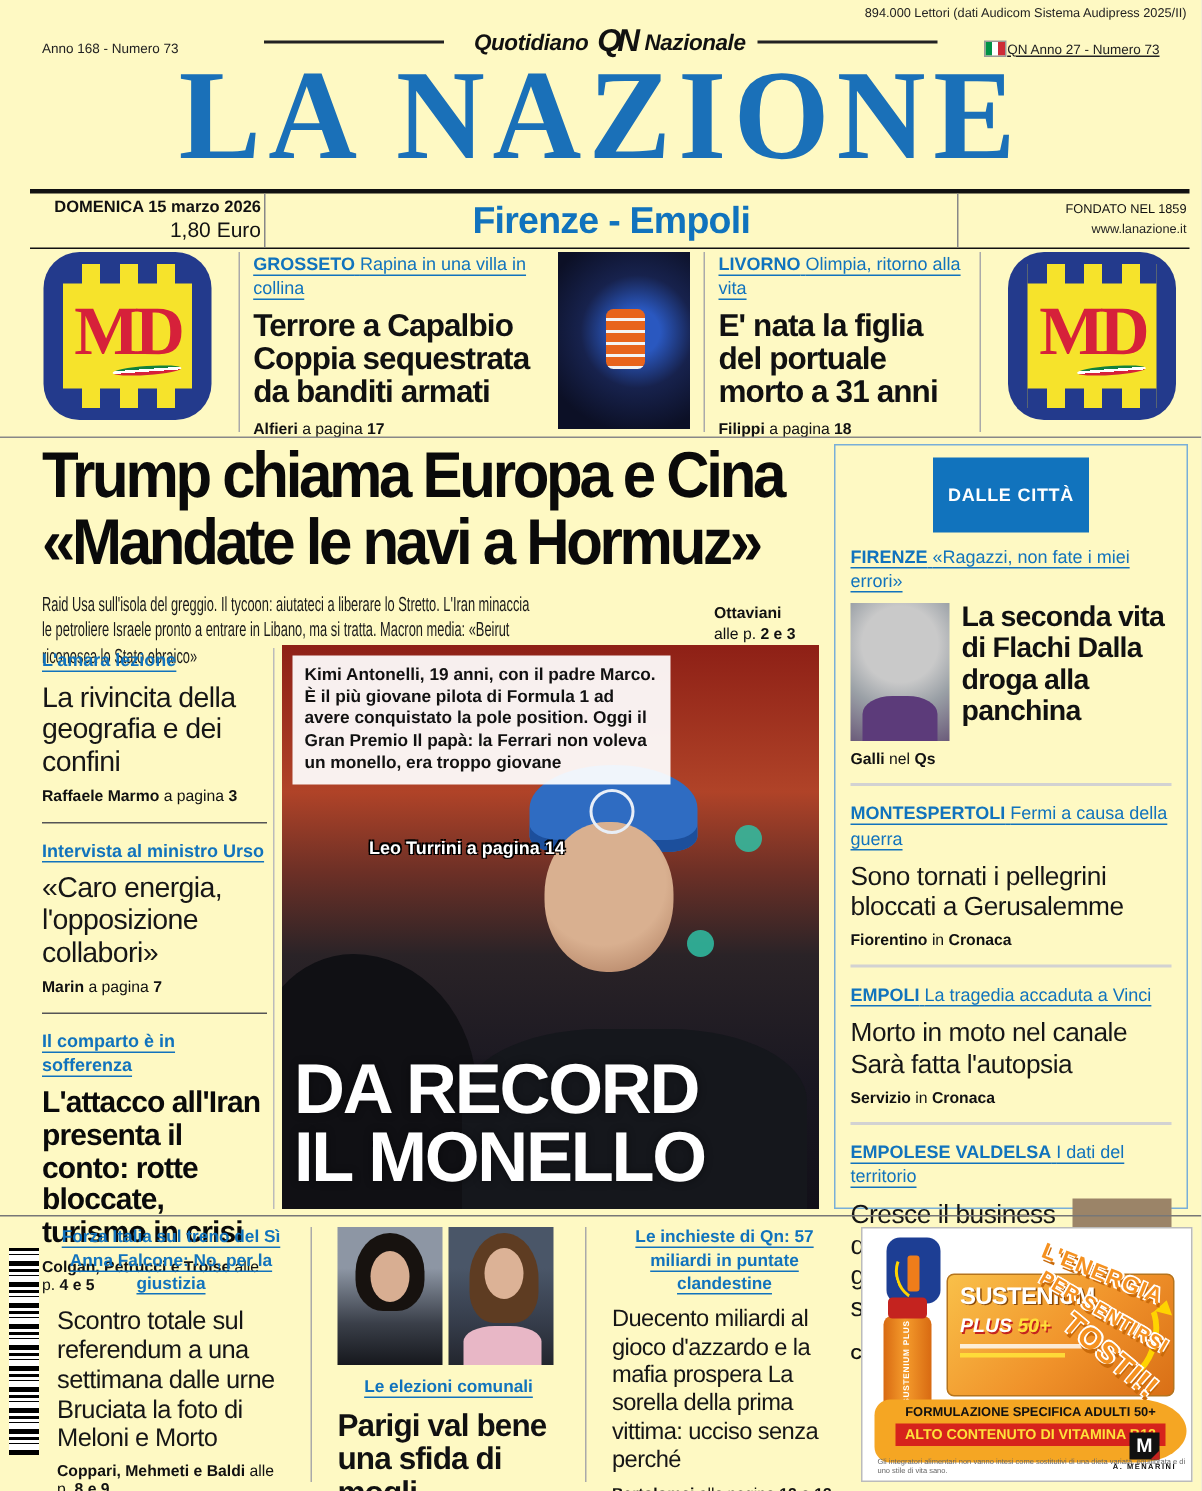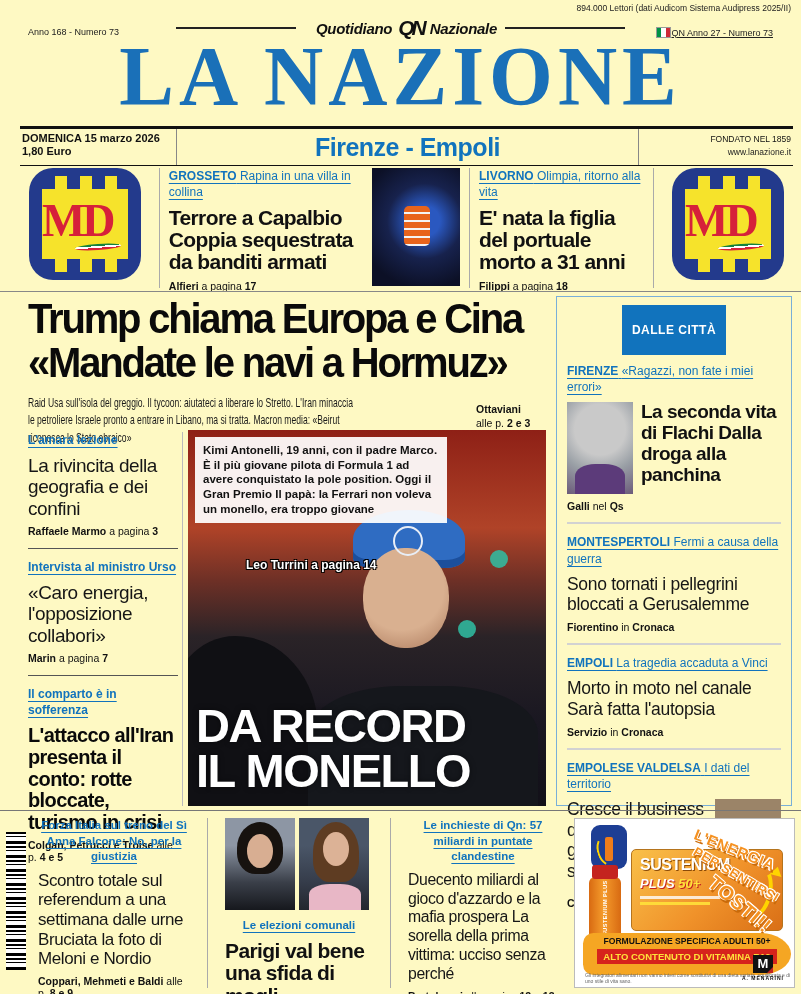--- a/index.html
+++ b/index.html
@@ -18,37 +18,37 @@
         background:linear-gradient(90deg,#009246 0 33%,#fff 33% 66%,#ce2b37 66% 100%);border:0.5px solid #999;}
 
   
   .masthead{position:absolute;top:36px;left:0;right:0;text-align:center;
             font-family:"Liberation Serif",serif;font-weight:700;font-size:82px;line-height:1;
             color:#1a70b8;letter-spacing:5px;transform:scaleY(1.04);}
 
   
   .datebar{position:absolute;top:126px;left:20px;right:8px;height:36px;
            border-top:3px solid #111;border-bottom:1px solid #111;display:flex;}
-  .db-left{width:152px;padding:3px 2px;}
+  .db-left{width:152px;padding:3px 2px;text-align:right;}
   .db-date{font-size:11px;font-weight:700;}
-  .db-price{font-size:11px;margin-top:1px;font-weight:bold;}
+  .db-price{font-size:14px;margin-top:1px;}
   .db-center{flex:1;border-left:1px solid #888;border-right:1px solid #888;
              display:flex;align-items:center;justify-content:center;}
   .edition{color:#1173bd;font-size:25px;font-weight:700;letter-spacing:-0.5px;}
   .db-right{width:150px;padding:4px 2px;text-align:right;font-size:8.5px;line-height:1.5;}
   .db-right .founded{font-weight:400;}
   .db-right .site{color:#222;}
 
   
   .topstories{position:absolute;top:168px;left:20px;right:8px;height:120px;display:flex;align-items:flex-start;}
   .vdiv{width:1px;background:#aaa;align-self:stretch;margin:0 9px;}
   .md-wrap{width:132px;display:flex;justify-content:center;}
   .md-logo{width:112px;height:112px;background:#233a8c;border-radius:24px;position:relative;}
   .md-inner{position:absolute;left:13px;right:13px;top:8px;bottom:8px;background:#f6e32b;
-            display:flex;align-items:center;}
+            display:flex;align-items:center;justify-content:center;}
   .md-teeth{position:absolute;left:0;right:0;height:13px;
             background:repeating-linear-gradient(90deg,#233a8c 0 13px,#f6e32b 13px 25px);}
   .md-teeth.top{top:0;} .md-teeth.bot{bottom:0;}
   .md-text{color:#d6213a;font-weight:700;font-size:46px;letter-spacing:-3px;margin-top:-8px;
            font-family:"Liberation Serif",serif;}
   .md-swoosh{position:absolute;left:33px;bottom:22px;width:46px;height:6px;border-radius:50%;
              background:linear-gradient(180deg,#12813e 0 33%,#fff 33% 63%,#d6213a 63% 100%);transform:rotate(-4deg);}
 
   .kicker{color:#1173bd;font-size:12px;text-decoration:underline;text-underline-offset:3px;
           text-decoration-color:#1173bd;margin-bottom:7px;line-height:1.35;}
@@ -416,21 +416,21 @@
   <div class="bottomrow">
     <div class="barcode-col">
       <div class="barcode"></div>
     </div>
 
     <div class="b-item b1">
       <div class="kicker kl">
         <span style="display:block">Forza Italia sul treno del Sì</span>
         <span style="display:block">Anna Falcone: No, per la giustizia</span>
       </div>
-      <div class="hl-r">Scontro totale sul referendum a una settimana dalle urne Bruciata la foto di Meloni e Nordio</div>
+      <div class="hl-r">Scontro totale sul referendum a una settimana dalle urne Bruciata la foto di Meloni e Morto</div>
       <div class="byline">
         <span class="bn">Coppari, Mehmeti e Baldi</span>
         <span>alle p.</span>
         <span class="bn">8 e 9</span>
       </div>
     </div>
     <div class="vdiv"></div>
 
     <div class="b-item b2">
       <div class="photos">

